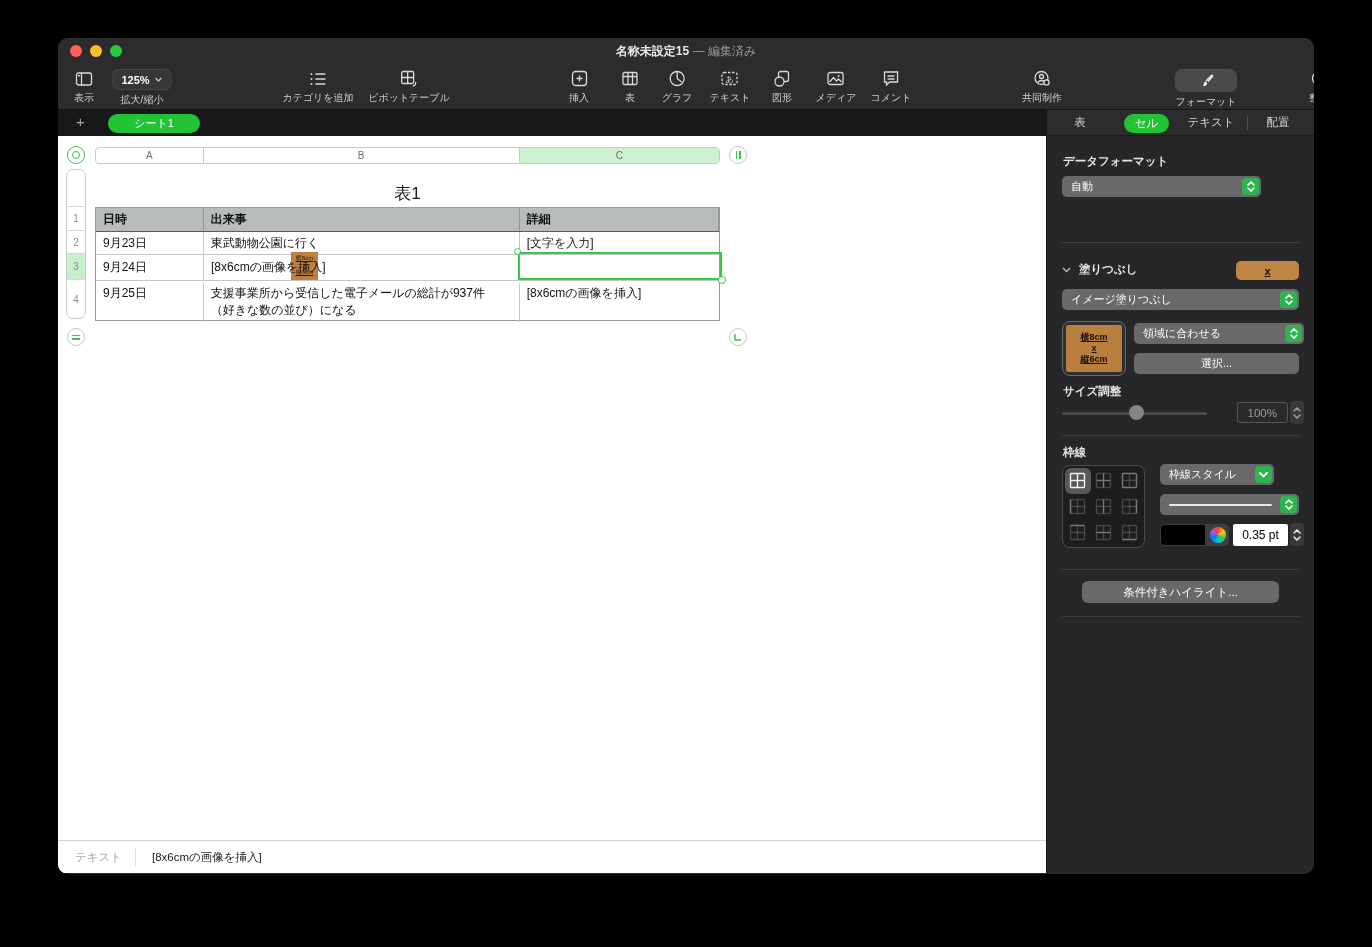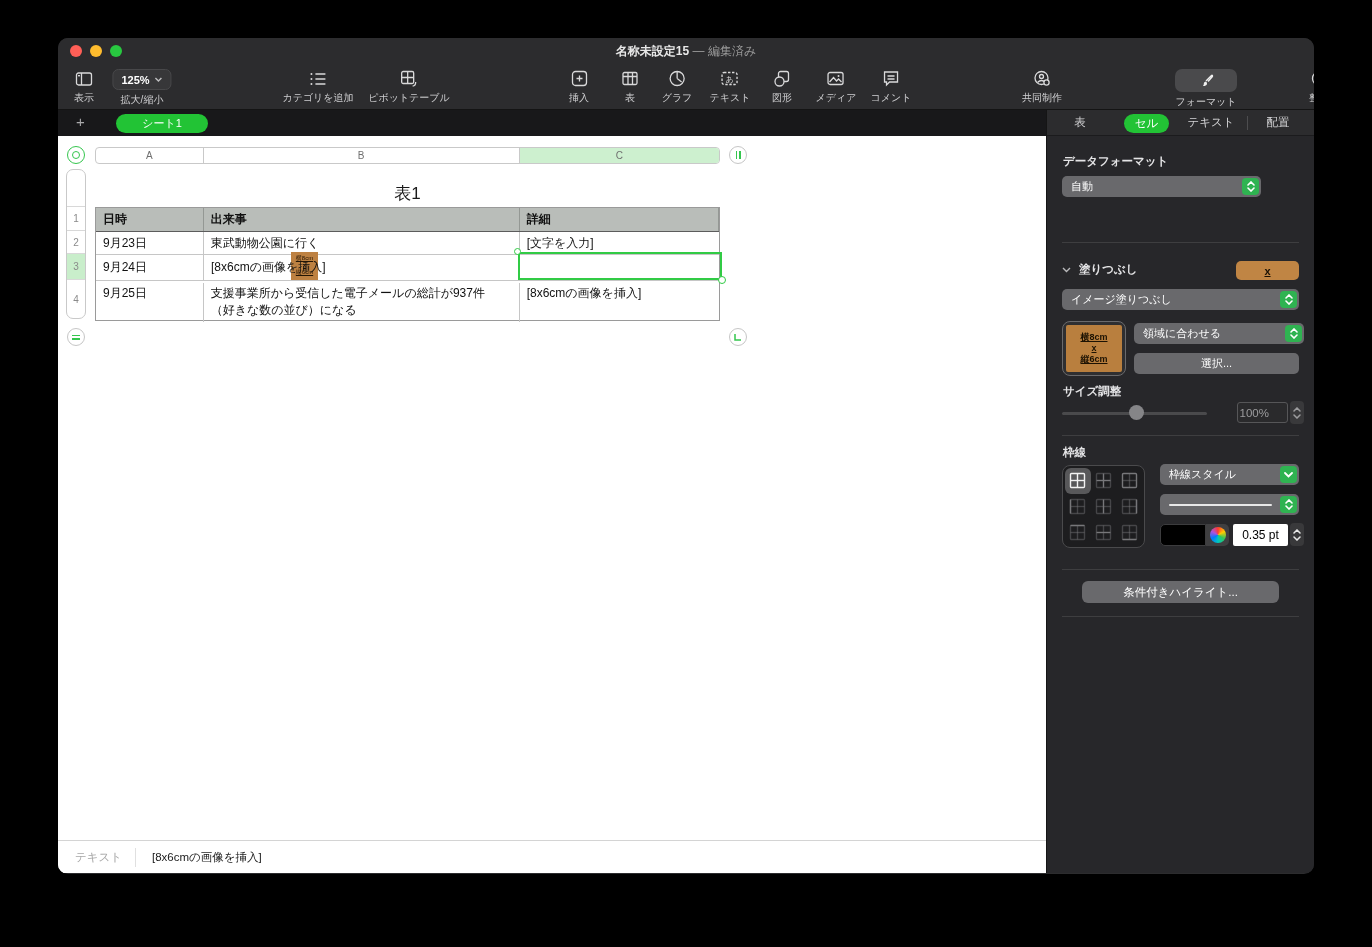--- a/index.html
+++ b/index.html
@@ -20,21 +20,21 @@
   .tb-icon { height:19px; display:flex; align-items:center; justify-content:center; }
   .tb-icon svg { stroke:#d9d9da; fill:none; stroke-width:1.3; }
   .zoom-box { display:flex; align-items:center; gap:5px; background:#373739; border:1px solid #48484a; border-radius:6px; height:21px; padding:0 8px; color:#fff; font-size:11px; font-weight:bold; }
   .fmt-pill { background:#4a4a4c; border-radius:7px; width:62px; height:23px; display:flex; align-items:center; justify-content:center; }
 
   
   .main { display:flex; height:763px; }
   .canvas-col { width:988px; display:flex; flex-direction:column; background:#fff; }
   .sheetbar { height:26px; background:#18181a; position:relative; flex:none; }
   .sheet-add { position:absolute; left:14px; top:4px; width:17px; height:17px; color:#a9a9ab; font-size:15px; line-height:16px; text-align:center; }
-  .sheet-tab { position:absolute; left:58px; top:4px; width:92px; height:19px; border-radius:10px; background:#22c335; color:#fff; font-size:11px; display:flex; align-items:center; justify-content:center; }
+  .sheet-tab { position:absolute; left:50px; top:4px; width:92px; height:19px; border-radius:10px; background:#22c335; color:#fff; font-size:11px; display:flex; align-items:center; justify-content:center; }
   .canvas { position:relative; flex:1; background:#fff; overflow:hidden; }
   .statusbar { height:33px; background:#fff; border-top:1px solid #d4d4d4; position:relative; flex:none; }
   .statusbar .sb-label { position:absolute; left:17px; top:9px; font-size:11.5px; color:#a6a6a6; }
   .statusbar .sb-div { position:absolute; left:77px; top:7px; width:1px; height:19px; background:#e0e0e0; }
   .statusbar .sb-value { position:absolute; left:94px; top:9px; font-size:11.5px; color:#1a1a1a; }
 
   
   .round-btn { position:absolute; width:18px; height:18px; border-radius:50%; border:1px solid #c6c6c6; background:#fff; display:flex; align-items:center; justify-content:center; }
   .tbl-handle { border:1.5px solid #35c64e; }
   .tbl-handle .dot { width:8px; height:8px; border:1.5px solid #35c64e; border-radius:50%; }
@@ -84,21 +84,21 @@
   .dk-stepper svg { stroke:#9c9c9e; fill:none; stroke-width:1.5; stroke-linecap:round; }
   .divider { position:absolute; left:15px; width:237px; height:1px; background:#3e3e40; }
   .fill-swatch { position:absolute; left:189px; top:125px; width:63px; height:19px; border-radius:5px; background:#c08544; color:#191105; font-size:11px; font-weight:bold; display:flex; align-items:center; justify-content:center; text-decoration:underline; }
   .chev { color:#b9b9bb; font-size:9px; }
   .img-well { position:absolute; left:15px; top:185px; width:64px; height:55px; border:1px solid #6a6a6c; border-radius:8px; background:#2f2f31; padding:3px; }
   .img-well .inner { width:100%; height:100%; background:#b97f3e; border-radius:2px; display:flex; flex-direction:column; align-items:center; justify-content:center; font-size:9px; font-weight:bold; color:#1c1203; line-height:11px; }
   .img-well .inner span { text-decoration:underline; }
   .gbtn { position:absolute; background:#69696c; border-radius:5px; color:#fff; font-size:11px; display:flex; align-items:center; justify-content:center; }
   .slider-track { position:absolute; left:15px; top:276px; width:145px; height:3px; border-radius:2px; background:#4a4a4c; }
   .slider-thumb { position:absolute; left:82px; top:269px; width:15px; height:15px; border-radius:50%; background:#858588; }
-  .val-field { position:absolute; left:190px; top:266px; width:51px; height:21px; background:#2a2a2c; border:1px solid #565658; border-radius:3px; color:#9c9c9e; font-size:11.5px; display:flex; align-items:center; justify-content:flex-end; padding-right:18px; }
+  .val-field { position:absolute; left:190px; top:266px; width:51px; height:21px; background:#2a2a2c; border:1px solid #565658; border-radius:3px; color:#9c9c9e; font-size:11.5px; display:flex; align-items:center; justify-content:flex-end; padding-right:10px; }
   .bgrid { position:absolute; left:15px; top:329px; width:83px; height:83px; background:#1d1d1f; border:1px solid #4a4a4c; border-radius:8px; display:grid; grid-template-columns:repeat(3,1fr); padding:2px; }
   .bg-cell { display:flex; align-items:center; justify-content:center; color:#77777a; border-radius:6px; }
   .bg-cell.sel { background:#58585a; color:#f2f2f2; }
   .bg-cell svg { stroke:currentColor; fill:none; stroke-width:1.4; }
   .line-sample { flex:1; height:2px; background:#e8e8e8; margin-right:8px; border-radius:1px; }
   .color-well { position:absolute; left:113px; top:388px; width:46px; height:22px; background:#000; border:1px solid #3c3c3e; border-radius:5px 0 0 5px; }
   .wheel-btn { position:absolute; left:159px; top:388px; width:23px; height:22px; background:#3f3f41; border-radius:0 5px 5px 0; display:flex; align-items:center; justify-content:center; }
   .wheel { width:16px; height:16px; border-radius:50%; background:conic-gradient(#ff3b30,#ffcc00,#34c759,#00c7be,#007aff,#af52de,#ff3b30); }
   .pt-field { position:absolute; left:186px; top:388px; width:55px; height:22px; background:#fff; border-radius:2px; color:#000; font-size:12px; display:flex; align-items:center; justify-content:center; }
   .cond-btn { position:absolute; left:35px; top:445px; width:197px; height:22px; background:#69696c; border-radius:6px; color:#fff; font-size:11.5px; display:flex; align-items:center; justify-content:center; }
@@ -512,21 +512,21 @@
           <div class="bg-cell">
               <svg width="17" height="17" viewBox="0 0 17 17">
                 <rect x="1.5" y="1.5" width="14" height="14" rx="1" opacity="0.45"></rect>
                 <line x1="8.5" y1="1.5" x2="8.5" y2="15.5" opacity="0.45"></line>
                 <line x1="1.5" y1="8.5" x2="15.5" y2="8.5" opacity="0.45"></line>
                 <line x1="1.5" y1="15.5" x2="15.5" y2="15.5"></line>
               </svg>
             </div>
         </div>
 
-        <div class="dd" style="left:113px; top:328px; width:139px;">
+        <div class="dd" style="left:113px; top:328px; width:114px;">
           <span class="dd-label">枠線スタイル</span>
           <span class="stepper single">
             <svg width="9" height="6" viewBox="0 0 9 6">
                 <polyline points="1,1 4.5,4.5 8,1"></polyline>
               </svg>
           </span>
         </div>
         <div class="dd" style="left:113px; top:358px; width:139px;">
           <span class="line-sample"></span>
           <span class="stepper">

